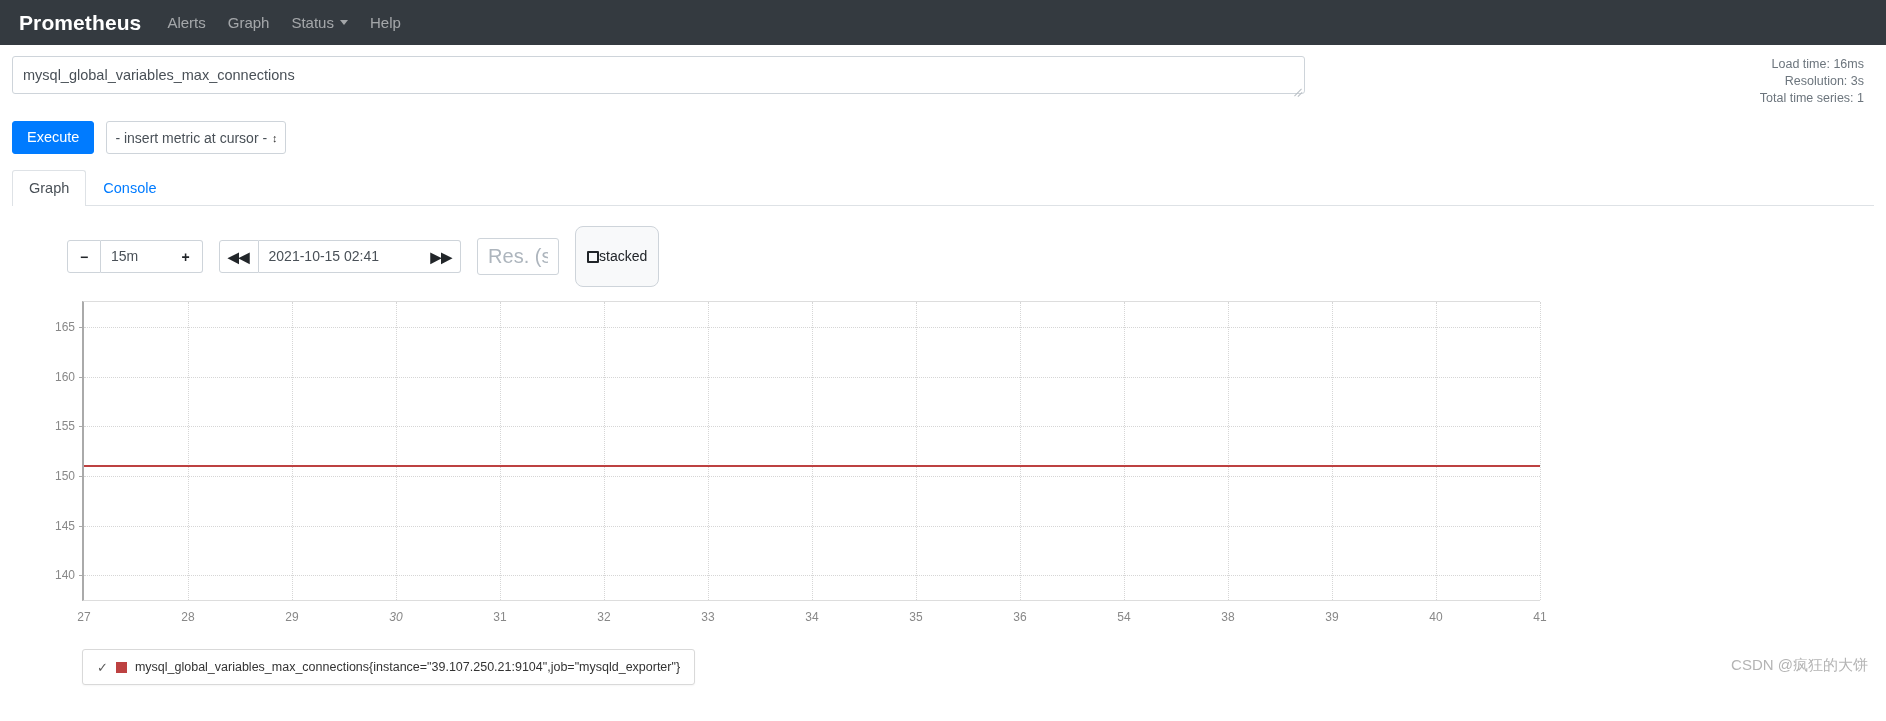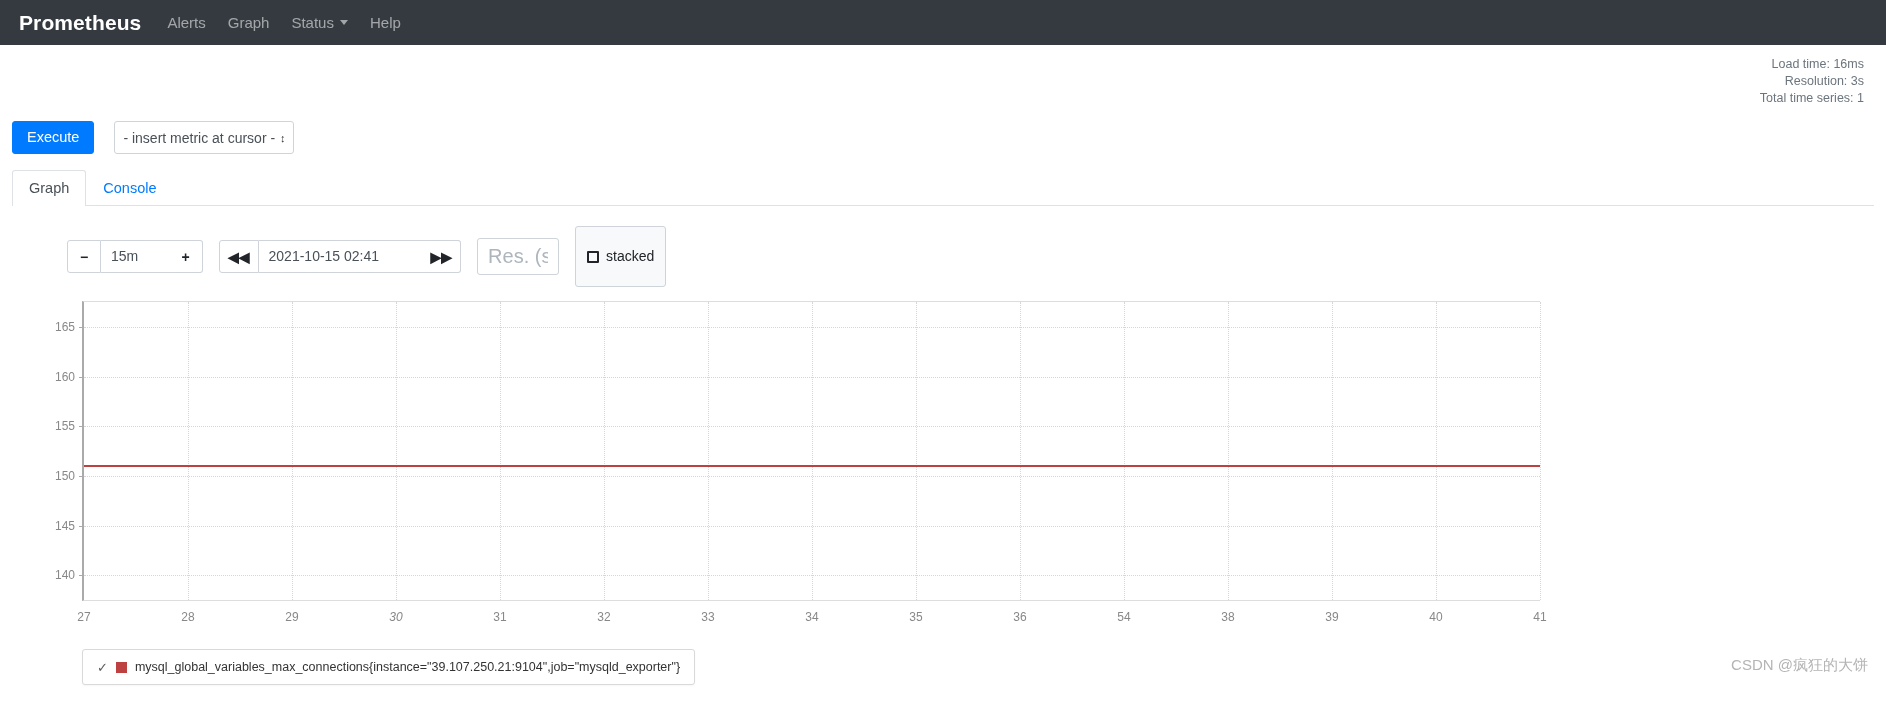--- a/index.html
+++ b/index.html
@@ -111,21 +111,21 @@
     border: 1px solid #007bff;
     border-radius: 3px;
     font-size: 14.5px;
     padding: 7px 14px;
     cursor: pointer;
     font-family: "Liberation Sans", sans-serif;
     line-height: 17px;
     text-align: right;
   }
   .metric-select {
-    margin-left: 20px;
+    margin-left: 12px;
     width: 180px;
     height: 33px;
     border: 1px solid #ced4da;
     border-radius: 3px;
     background: #fff;
     display: flex;
     align-items: center;
     padding: 0 8px;
     font-size: 14px;
     color: #495057;
@@ -217,24 +217,23 @@
     outline: none;
     color: #495057;
     font-family: "Liberation Sans", sans-serif;
     margin-right: 16px;
     background: #fff;
   }
   .res-input::placeholder { color: #adb5bd; }
   .stacked-btn {
     display: flex;
     align-items: center;
-    gap: 7px;
     background: #f8f9fa;
     border: 1px solid #ced4da;
-    border-radius: 3px;
+    border-radius: 8px;
     font-size: 14px;
     color: #212529;
     padding: 20px 11px;
     cursor: pointer;
     line-height: 19px;
   }
   .chk-box {
     width: 12px; height: 12px;
     border: 2px solid #212529;
     border-radius: 1px;
@@ -357,20 +356,24 @@
     <span class="caret"></span>
   </a>
   <a class="nav-link">
     <span>Help</span>
   </a>
 </div>
 
 <div class="page">
 
   <div class="query-row">
+    <div class="expr-wrap">
+      <textarea class="expr-input" rows="1" style="">mysql_global_variables_max_connections</textarea>
+      <span class="resize-grip"></span>
+    </div>
     <div class="stats">
       <div>Load time: 16ms</div>
       <div>Resolution: 3s</div>
       <div>Total time series: 1</div>
     </div>
   </div>
 
   <div class="controls-row">
     <button class="btn-execute">Execute</button>
     <div class="metric-select">

